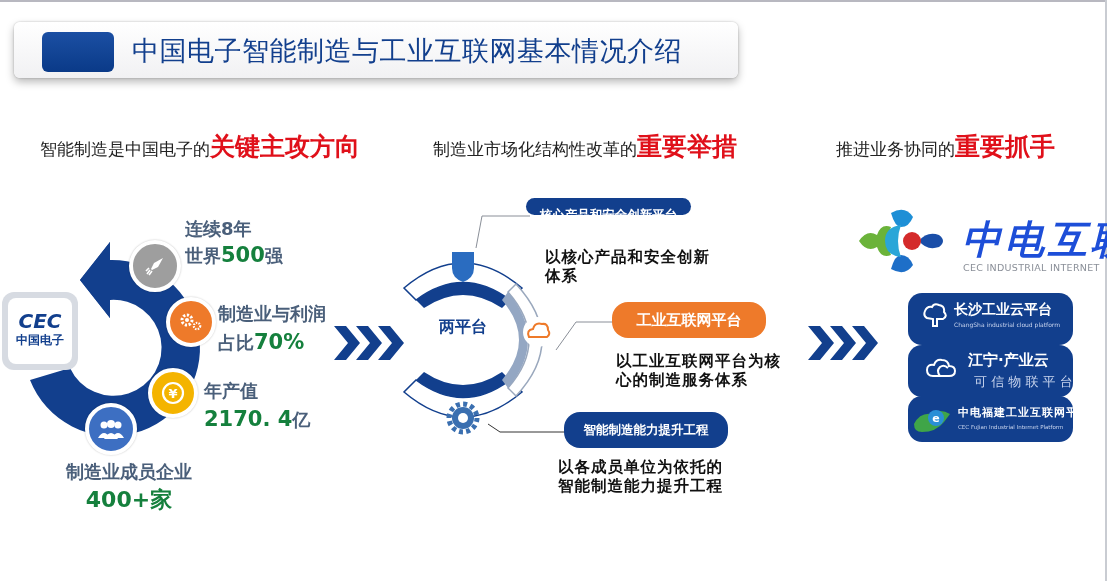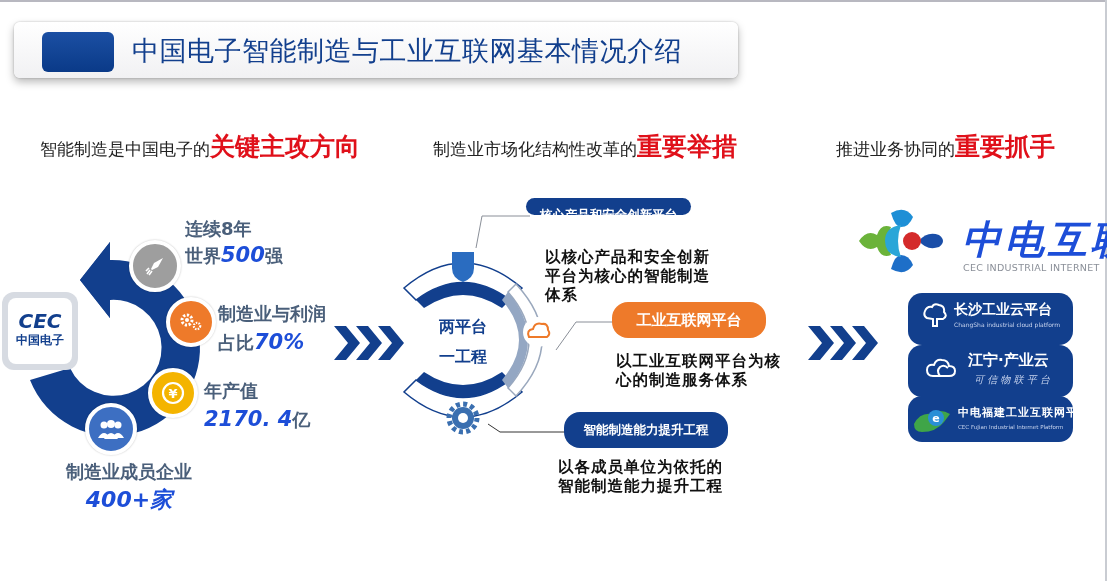--- a/index.html
+++ b/index.html
@@ -27,21 +27,21 @@
     color:#123f8d; letter-spacing:0.5px; white-space:nowrap;
   }
 
   
   .heading { position:absolute; top:130px; white-space:nowrap; }
   .heading .plain { font-size:17px; color:#222; vertical-align:baseline; }
   .heading .red { font-size:25px; font-weight:bold; color:#e0101a; vertical-align:baseline; }
 
   
   .stat-text { position:absolute; white-space:nowrap; font-weight:bold; color:#4a5f7a; }
-  .orange { color:#1d4ed8;font-style:italic; }
+  .orange { color:#15803d; }
   .circle {
     position:absolute; border-radius:50%; border:4px solid #fff;
     box-shadow:0 0 2px rgba(0,0,0,0.25); display:flex; align-items:center; justify-content:center;
   }
 
   .cec-box {
     position:absolute; left:2px; top:292px; width:76px; height:78px;
     background:#d7dbe2; border-radius:12px;
   }
   .cec-inner {
@@ -191,33 +191,31 @@
     <circle r="5" fill="#fff"></circle>
   </g>
 
   <g transform="translate(148,92)">
     <circle r="15" fill="#fff"></circle>
     <path d="M-9,5 Q-12,-2 -5,-3 Q-3,-10 4,-8 Q10,-9 10,-2 Q13,2 9,5 Z" fill="none" stroke="#ee7a2a" stroke-width="2"></path>
   </g>
 </svg>
 <div class="core-text">
   <div>两平台</div>
-  <div>一工程</div>
 </div>
 
 <svg style="position:absolute;left:460px;top:210px;" width="170" height="230">
   <polyline points="70,6 22,6 16,38" fill="none" stroke="#8a8f98" stroke-width="1"></polyline>
   <polyline points="152,112 116,112 96,140" fill="none" stroke="#8a8f98" stroke-width="1"></polyline>
   <polyline points="106,222 40,222 28,214" fill="none" stroke="#333" stroke-width="1"></polyline>
 </svg>
 
 <div class="pill blue" style="left:526px;top:198px;width:165px;height:17px;line-height:33px;font-size:12.5px;">核心产品和安全创新平台</div>
 <div class="desc" style="left:545px;top:248px;">
   <div>以核心产品和安全创新</div>
-  <div>平台为核心的智能制造</div>
   <div>体系</div>
 </div>
 
 <div class="pill orange-bg" style="left:612px;top:302px;width:154px;height:36px;line-height:36px;font-size:15px;">工业互联网平台</div>
 <div class="desc" style="left:616px;top:352px;">
   <div>以工业互联网平台为核</div>
   <div>心的制造服务体系</div>
 </div>
 
 <div class="pill blue" style="left:564px;top:412px;width:164px;height:36px;line-height:36px;font-size:12.5px;">智能制造能力提升工程</div>
@@ -243,21 +241,21 @@
   </svg>
   <div class="pname" style="left:46px;top:8px;">长沙工业云平台</div>
   <div class="psub" style="left:46px;top:28px;">ChangSha industrial cloud platform</div>
 </div>
 
 <div class="platform" style="top:345px;">
   <svg style="position:absolute;left:18px;top:12px;" width="30" height="22" viewBox="0 0 30 22">
     <path d="M7,19 Q1,19 1,13 Q1,7 8,8 Q10,2 16,3 Q22,3 23,9 Q29,9 29,14 Q29,19 23,19Z M14,19 Q10,14 14,10 Q18,7 22,11" fill="none" stroke="#fff" stroke-width="2"></path>
   </svg>
   <div class="pname" style="left:60px;top:6px;font-size:15px;">江宁·产业云</div>
-  <div class="psub" style="left:66px;top:28px;font-size:10px;font-style:italic;">可 信 物 联 平 台</div>
+  <div class="psub" style="left:66px;top:28px;font-size:13px;">可 信 物 联 平 台</div>
 </div>
 
 <div class="platform" style="top:396px;height:46px;">
   <svg style="position:absolute;left:2px;top:6px;" width="48" height="36" viewBox="0 0 48 36">
     <path d="M4,22 Q10,10 22,12 Q30,6 40,12 L34,20 Q26,30 12,30 Q4,30 4,22Z" fill="#3fa548"></path>
     <circle cx="26" cy="16" r="8" fill="#2a8fd6"></circle>
     <text x="26" y="20" font-size="11" fill="#fff" font-weight="bold" text-anchor="middle" font-family="DejaVu Sans, sans-serif">e</text>
   </svg>
   <div class="pname" style="left:50px;top:9px;font-size:11px;letter-spacing:1px;">中电福建工业互联网平台</div>
   <div class="psub" style="left:50px;top:28px;font-size:5.5px;">CEC FuJian Industrial Internet Platform</div>

